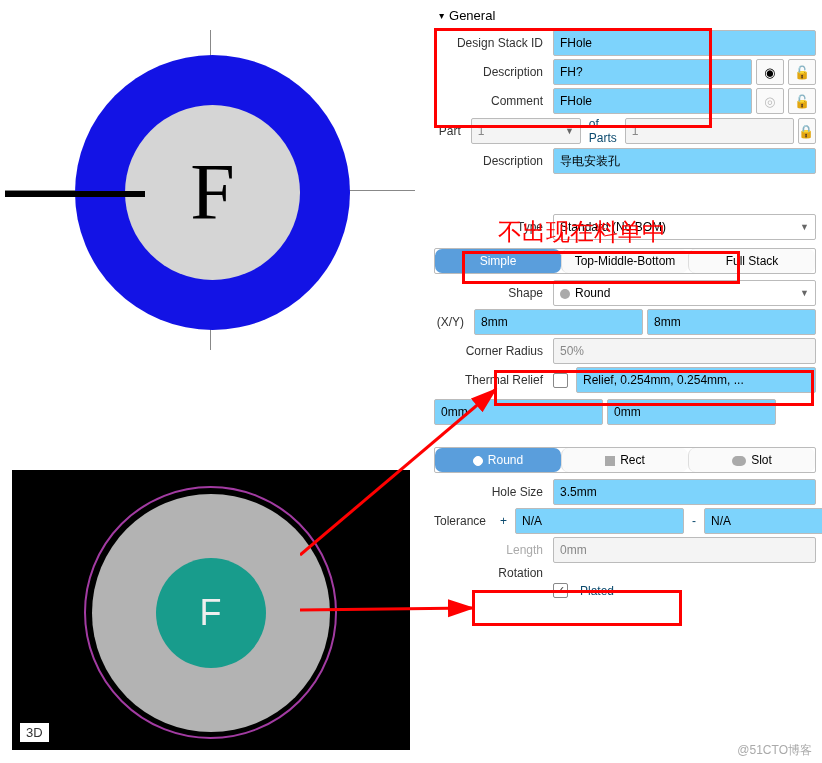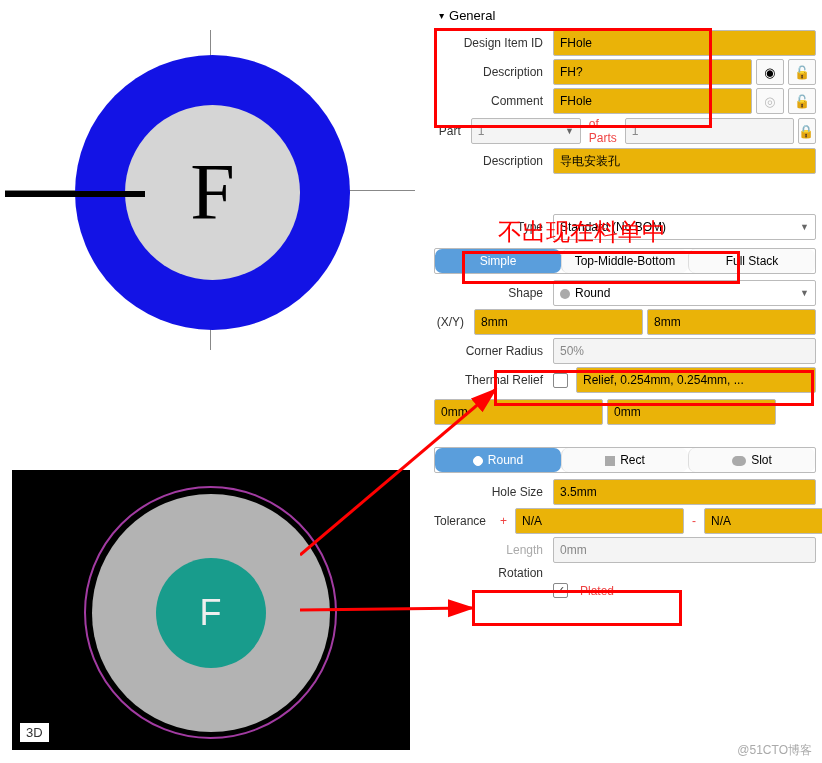--- a/index.html
+++ b/index.html
@@ -18,36 +18,36 @@
   .pad-copper { width: 238px; height: 238px; border-radius: 50%; background: #b3b3b3; display: flex; align-items: center; justify-content: center; }
   .pad-hole { width: 110px; height: 110px; border-radius: 50%; background: #189c8c; display: flex; align-items: center; justify-content: center; font-size: 36px; color: #eee; }
   .pcb-label { position: absolute; left: 8px; bottom: 8px; background: #fff; color: #333; font-size: 13px; padding: 2px 6px; }
   .watermark { position: absolute; right: 10px; bottom: 4px; color: #aaa; font-size: 12px; }
   
   .right-panel { position: absolute; left: 430px; top: 0; width: 390px; height: 763px; background: #fff; padding: 4px 4px 4px 4px; }
   .section-header { font-weight: normal; font-size: 13px; padding: 4px 6px; }
   .section-header::before { content: "▸"; display: inline-block; transform: rotate(90deg); margin-right: 4px; font-size: 10px; }
   .prop-row { display: flex; align-items: center; margin: 3px 0; gap: 4px; }
   .prop-label { width: 115px; text-align: right; padding-right: 6px; font-size: 12px; color: #333; }
-  .prop-input { flex: 1; height: 26px; border: 1px solid #bbb; border-radius: 2px; padding: 0 6px; font-size: 12px; background: #eab308; }
+  .prop-input { flex: 1; height: 26px; border: 1px solid #bbb; border-radius: 2px; padding: 0 6px; font-size: 12px; background: #7dd3fc; }
   .prop-input.disabled { background: #f4f4f4; color: #888; }
   .prop-input.small { flex: 0 0 58px; }
   .btn-icon { width: 28px; height: 26px; border: 1px solid #bbb; border-radius: 2px; background: #fafafa; display: flex; align-items: center; justify-content: center; font-size: 13px; }
   .dropdown { flex: 1; height: 26px; border: 1px solid #bbb; border-radius: 2px; padding: 0 6px; font-size: 12px; background: #fff; display: flex; align-items: center; justify-content: space-between; }
   .dropdown .chev { font-size: 9px; color: #666; }
   .highlight-red { position: absolute; border: 3px solid #ff0000; pointer-events: none; }
   .annotation { position: absolute; color: #ff0000; font-size: 24px; font-weight: normal; pointer-events: none; }
   .tabs { display: flex; border: 1px solid #bbb; border-radius: 2px; margin: 8px 0 6px 0; overflow: hidden; }
   .tab { flex: 1; text-align: center; padding: 5px 0; font-size: 12px; background: #fafafa; border-left: 1px solid #ddd; border-radius: 7px; }
   .tab:first-child { border-left: none; }
   .tab.active { background: #5a9edc; color: #fff; }
   .tab.active2 { background: #5a9edc; color: #fff; }
   .shape-ind { width: 10px; height: 10px; border-radius: 50%; background: #aaa; display: inline-block; margin-right: 5px; vertical-align: middle; }
   .shape-ind.sq { border-radius: 0; }
-  .static-text { font-size: 12px; color: #ef4444; padding: 0 4px; }
+  .static-text { font-size: 12px; color: #0c4a6e; padding: 0 4px; }
   .checkbox { width: 15px; height: 15px; border: 1px solid #888; border-radius: 2px; display: inline-flex; align-items: center; justify-content: center; font-size: 11px; color: #333; background: #fff; margin-right: 4px; }
   svg.arrow { position: absolute; pointer-events: none; }
 </style>
 </head>
 <body>
 
 <div class="left-panel">
   <div class="schematic-view">
     <div class="cross-v"></div>
     <div class="cross-h"></div>
@@ -69,21 +69,21 @@
       </div>
     </div>
     <div class="pcb-label">3D</div>
   </div>
 </div>
 
 <div class="right-panel">
   <div class="section-header">General</div>
 
   <div class="prop-row">
-    <div class="prop-label">Design Item ID</div>
+    <div class="prop-label">Design Stack ID</div>
     <input class="prop-input" value="FHole" style="">
   </div>
   <div class="prop-row">
     <div class="prop-label">Description</div>
     <input class="prop-input" value="FH?" style="">
     <div class="btn-icon">◉</div>
     <div class="btn-icon">🔓</div>
   </div>
   <div class="prop-row">
     <div class="prop-label">Comment</div>

